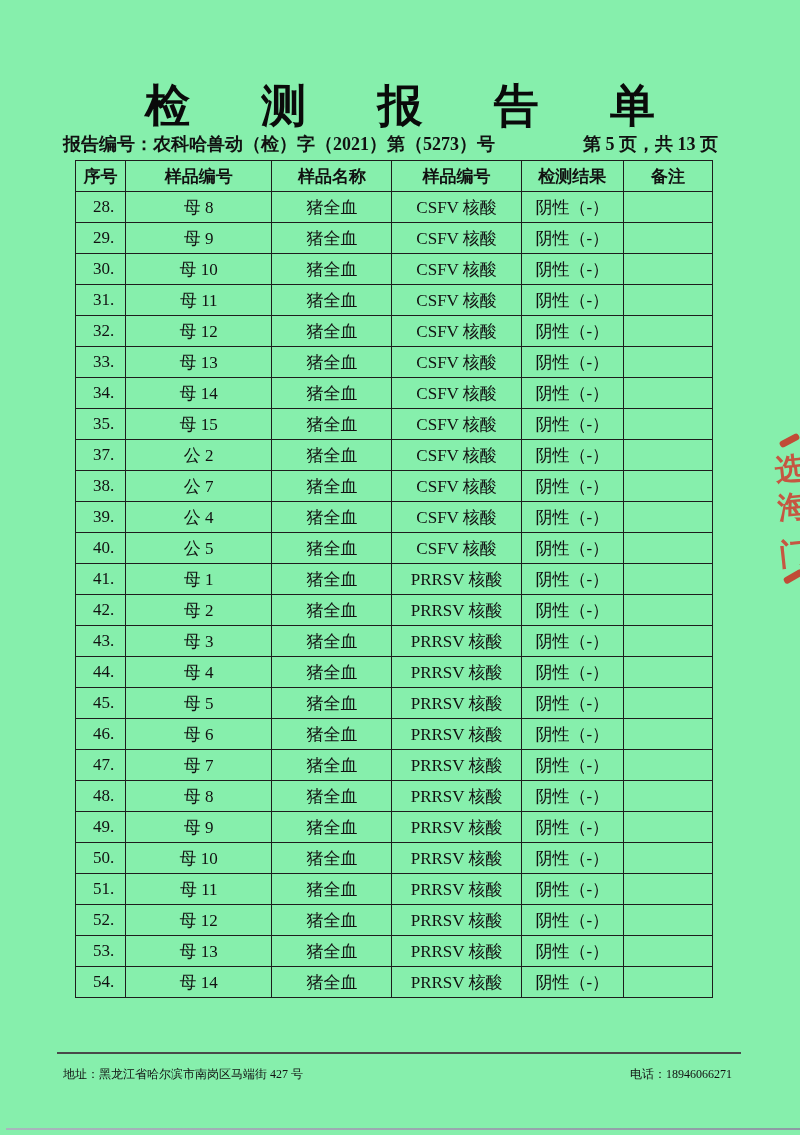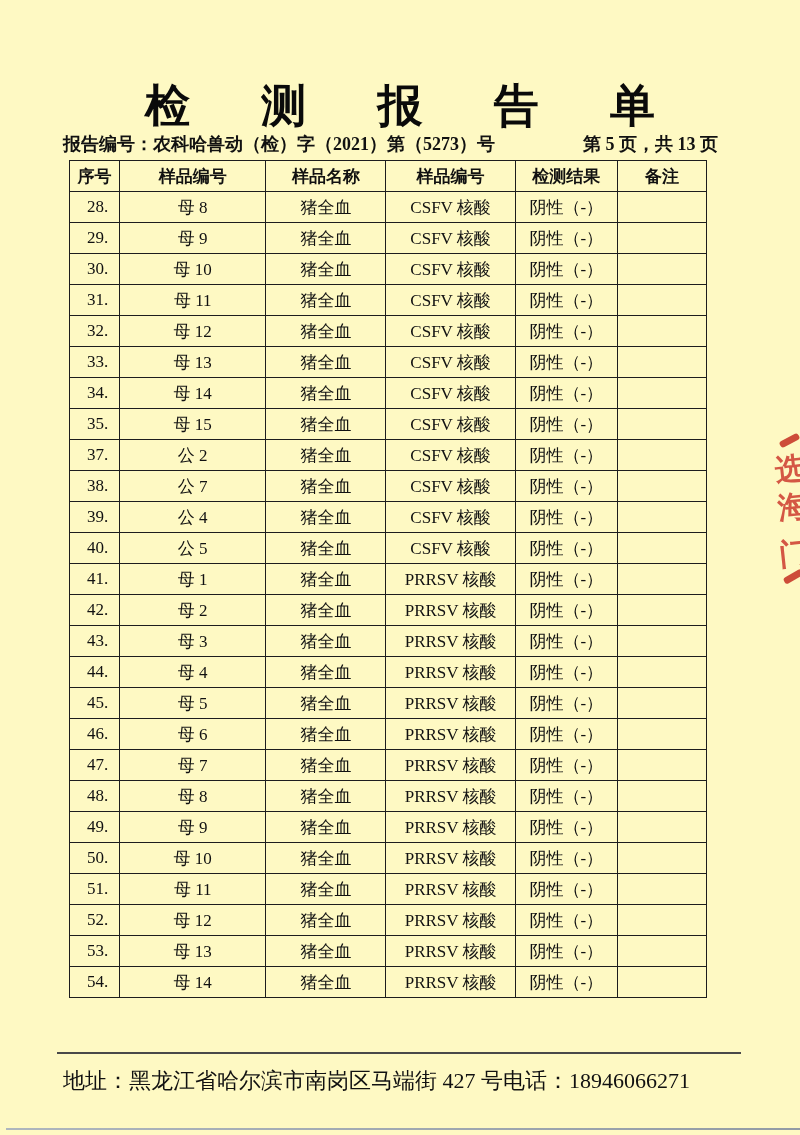--- a/index.html
+++ b/index.html
@@ -5,21 +5,21 @@
   * { margin: 0; padding: 0; box-sizing: border-box; }
   html, body { background: #ffffff; }
   body {
     font-family: "Liberation Serif", "DejaVu Serif", serif;
     color: #111111;
   }
   .page {
     position: relative;
     width: 800px;
     height: 1135px;
-    background: #fef9c3;
+    background: #86efac;
     overflow: hidden;
   }
   .doc-title {
     position: absolute;
     left: 0;
     right: 0;
     top: 76px;
     text-align: center;
     font-size: 45px;
     font-weight: 900;
@@ -36,21 +36,21 @@
     display: flex;
     justify-content: space-between;
     align-items: baseline;
     font-size: 18px;
     font-weight: bold;
     white-space: nowrap;
     gap: 19px;
   }
   table.report-table {
     position: absolute;
-    left: 69px;
+    left: 75px;
     top: 160px;
     width: 638px;
     border-collapse: collapse;
     table-layout: fixed;
     font-size: 17px;
   }
   table.report-table th,
   table.report-table td {
     border: 1.6px solid #1d1d1d;
     height: 31px;
@@ -72,22 +72,22 @@
     width: 684px;
     height: 2px;
     background: #494949;
   }
   .footer-line {
     position: absolute;
     left: 63px;
     right: 68px;
     top: 1066px;
     display: flex;
-    justify-content: flex-start;
-    font-size: 22px;
+    justify-content: space-between;
+    font-size: 12px;
     white-space: nowrap;
   }
   .scan-bottom-line {
     position: absolute;
     left: 6px;
     right: 0;
     top: 1128px;
     height: 2px;
     background: linear-gradient(to right, #aab3bd, #8d97a3);
     opacity: 0.95;

